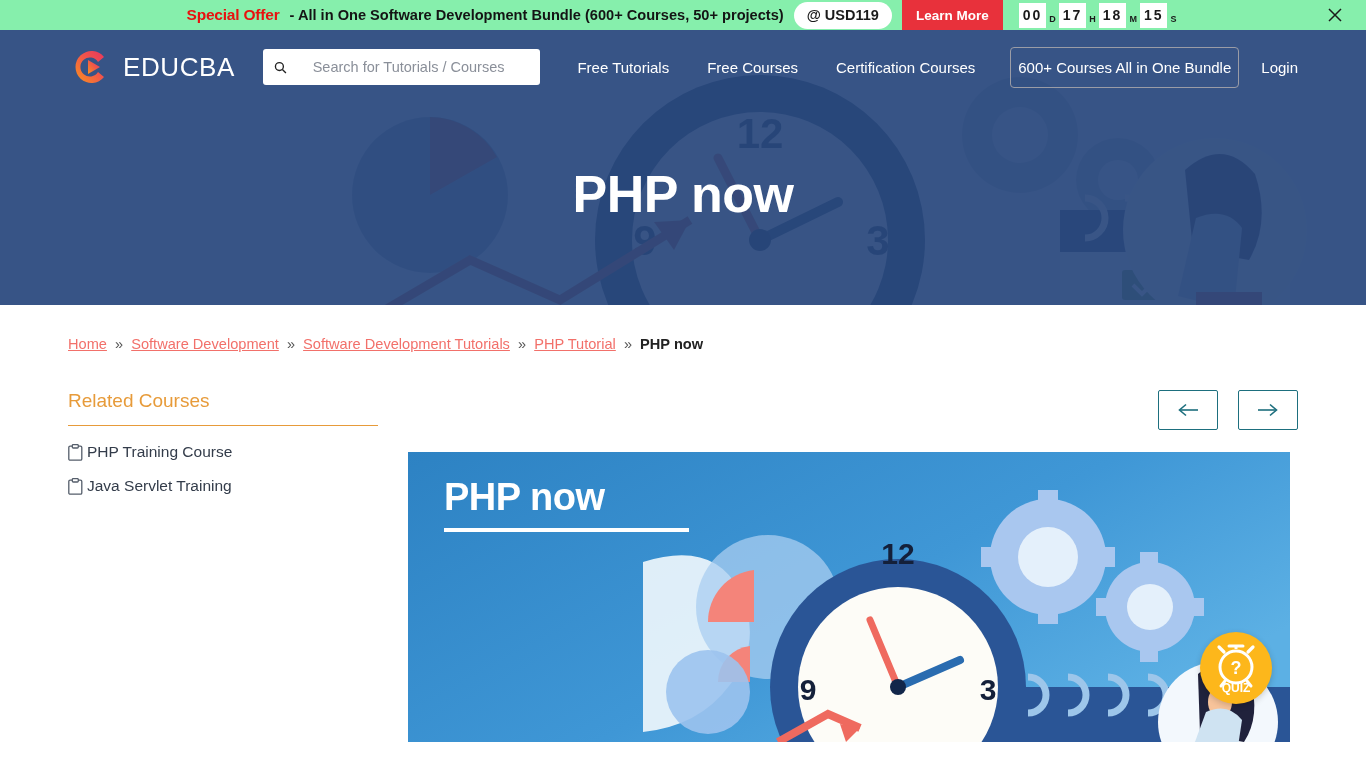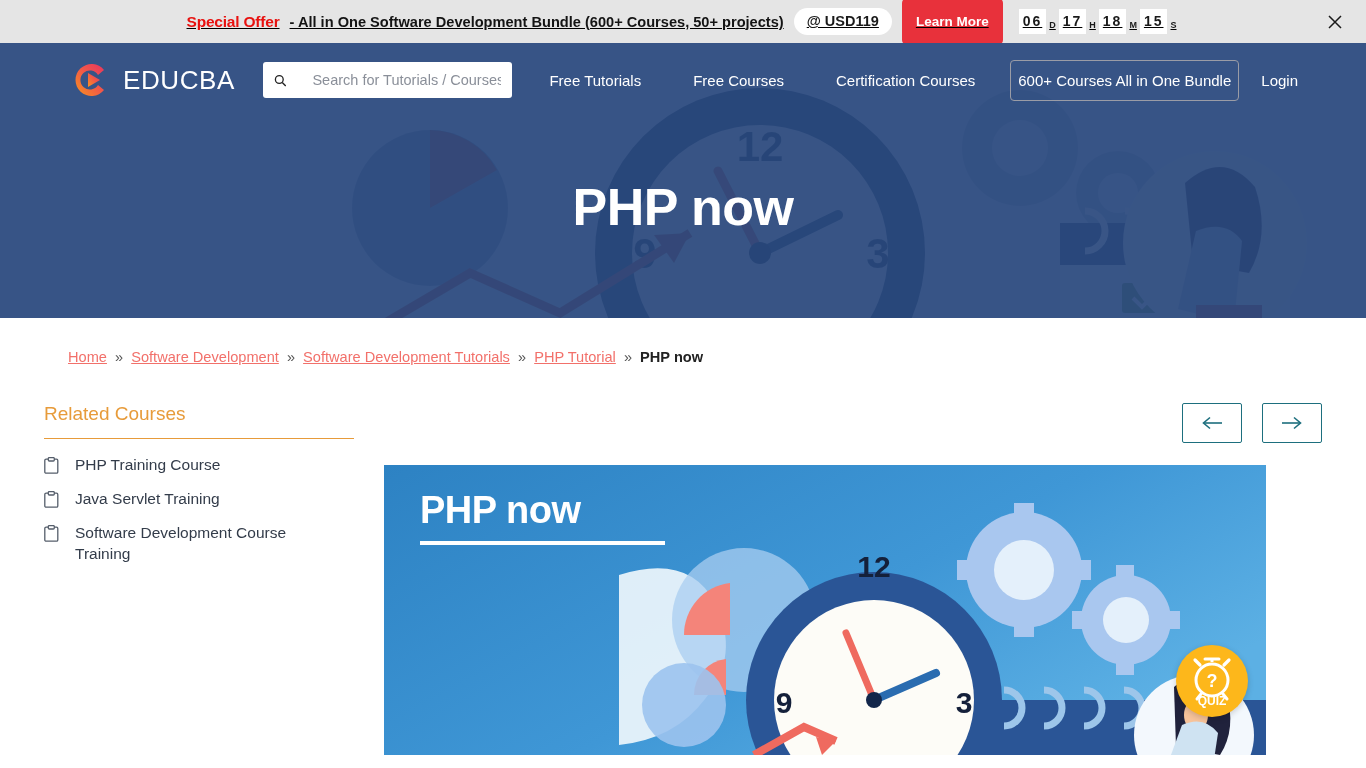--- a/index.html
+++ b/index.html
@@ -6,27 +6,26 @@
   html, body {
     width: 1366px; height: 768px;
     overflow: hidden;
     font-family: "Liberation Sans", sans-serif;
     background: #ffffff;
   }
 
   
   .promo-bar {
     position: relative;
-    height: 43px;
-    background: #e5e5e5;
+    height: 30px;
+    background: #86efac;
     display: flex;
     align-items: center;
     justify-content: center;
     gap: 0;
-    text-decoration: underline;
   }
   .promo-inner {
     display: flex;
     align-items: center;
     gap: 10px;
     font-size: 15px;
     color: #1a1a1a;
   }
   .promo-special {
     color: #e8110f;
@@ -135,21 +134,21 @@
     color: #333;
     width: 100%;
     font-family: "Liberation Sans", sans-serif;
     background: transparent;
   }
   .search-box input::placeholder { color: #8a8f99; }
   .nav-links {
     display: flex;
     align-items: flex-start;
     margin-left: 20px;
-    gap: 18px;
+    gap: 4px;
   }
   .nav-link {
     color: #ffffff;
     font-size: 15px;
     padding: 0 17px;
     text-decoration: none;
     white-space: nowrap;
     cursor: pointer;
   }
   .nav-bundle {
@@ -190,37 +189,37 @@
   .breadcrumb a {
     color: #f2706a;
     text-decoration: underline;
   }
   .breadcrumb .sep { color: #555; padding: 0 4px; }
   .breadcrumb .current { font-weight: bold; color: #222; }
 
   
   .content {
     display: flex;
-    padding: 0 44px;
+    padding: 0 68px;
     margin-top: 38px;
     gap: 0;
   }
   .sidebar { width: 340px; flex-shrink: 0; }
   .sidebar-title {
     color: #e79b3a;
     font-size: 19px;
     padding-bottom: 13px;
     border-bottom: 1px solid #e79b3a;
     width: 310px;
   }
   .course-list { margin-top: 16px; }
   .course-item {
     display: flex;
     align-items: flex-start;
-    gap: 16px;
+    gap: 4px;
     font-size: 15.5px;
     color: #333c4a;
     margin-bottom: 13px;
     line-height: 1.35;
     cursor: pointer;
     max-width: 300px;
   }
   .clip-icon { flex-shrink: 0; margin-top: 2px; }
 
   .main-col { flex: 1; }
@@ -281,21 +280,21 @@
 </head>
 <body>
 
 <div class="promo-bar">
   <div class="promo-inner">
     <span class="promo-special">Special Offer</span>
     <span class="promo-text">- All in One Software Development Bundle (600+ Courses, 50+ projects)</span>
     <span class="promo-price">@ USD119</span>
     <button class="promo-learn">Learn More</button>
     <span class="countdown">
-      <span class="cd-num">06</span>
+      <span class="cd-num">00</span>
       <span class="cd-unit">D</span>
       <span class="cd-num">17</span>
       <span class="cd-unit">H</span>
       <span class="cd-num">18</span>
       <span class="cd-unit">M</span>
       <span class="cd-num">15</span>
       <span class="cd-unit">S</span>
     </span>
   </div>
   <button class="promo-close">
@@ -415,27 +414,20 @@
       </div>
 
       <div class="course-item">
         <svg class="clip-icon" width="15" height="17" viewBox="0 0 15 17">
           <rect x="0.8" y="2.2" width="13" height="14" rx="1.3" stroke="#555e6b" stroke-width="1.3" fill="none"></rect>
           <rect x="4.3" y="0.6" width="6" height="3.4" rx="1" fill="#ffffff" stroke="#555e6b" stroke-width="1.3"></rect>
         </svg>
         <span>Java Servlet Training</span>
       </div>
 
-      <div class="course-item">
-        <svg class="clip-icon" width="15" height="17" viewBox="0 0 15 17">
-          <rect x="0.8" y="2.2" width="13" height="14" rx="1.3" stroke="#555e6b" stroke-width="1.3" fill="none"></rect>
-          <rect x="4.3" y="0.6" width="6" height="3.4" rx="1" fill="#ffffff" stroke="#555e6b" stroke-width="1.3"></rect>
-        </svg>
-        <span>Software Development Course Training</span>
-      </div>
 
     </div>
   </div>
 
   <div class="main-col">
     <div class="arrows">
       <div class="arrow-btn">
         <svg width="22" height="14" viewBox="0 0 22 14">
           <line x1="21" y1="7" x2="3" y2="7" stroke="#1d6f7e" stroke-width="1.6"></line>
           <path d="M9 1.5 L2.5 7 L9 12.5" stroke="#1d6f7e" stroke-width="1.6" fill="none"></path>

